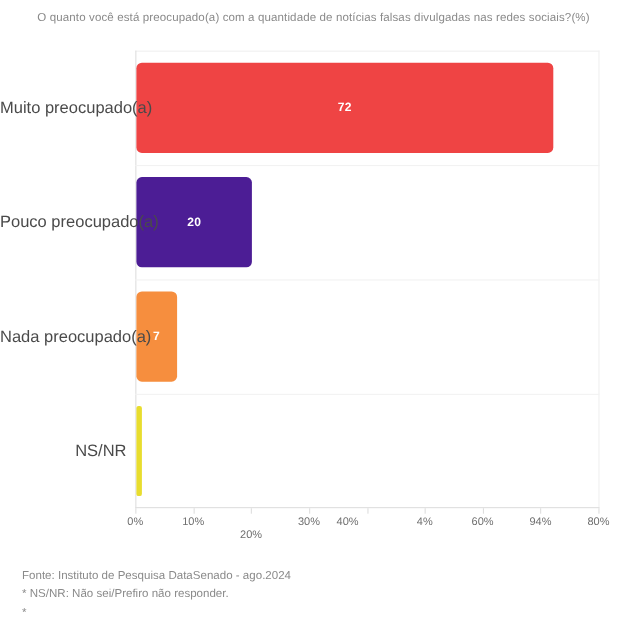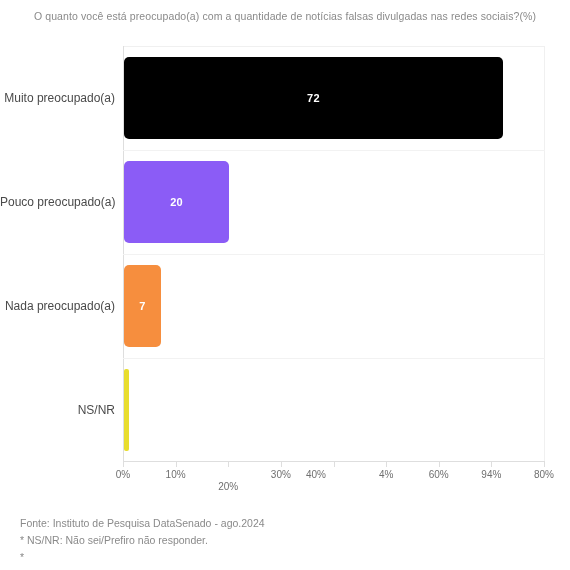--- a/index.html
+++ b/index.html
@@ -91,21 +91,21 @@
     left: 0;
     top: 46px;
     width: 115px;
     height: 416px;
   }
   .ylabel {
     position: absolute;
     right: 0;
     width: 115px;
     text-align: right;
-    font-size: 12px;
+    font-size: 15px;
     color: #4a4a4a;
     white-space: nowrap;
     transform: translateY(-50%);
   }
 
   
   .bar {
     position: absolute;
     border-radius: 5px;
     display: flex;
@@ -163,24 +163,24 @@
 <div class="page">
 
   <div class="chart-title">O quanto você está preocupado(a) com a quantidade de notícias falsas divulgadas nas redes sociais?(%)</div>
 
   <div class="frame-top-line"></div>
   <div class="frame-right-line"></div>
   <div class="axis-y-line"></div>
   <div class="axis-x-line"></div>
 
   <div class="plot" id="plot-area">
-      <div class="bar" style="left: 1px; top: 11px; width: 378.9px; height: 82px; background: #000000;">
+      <div class="bar" style="left: 1px; top: 11px; width: 378.9px; height: 82px; background: #ef4444;">
         <span class="bar-value">72</span>
       </div>
-      <div class="bar" style="left: 1px; top: 115px; width: 105.25px; height: 82px; background: #8b5cf6;">
+      <div class="bar" style="left: 1px; top: 115px; width: 105.25px; height: 82px; background: #4c1d95;">
         <span class="bar-value">20</span>
       </div>
       <div class="bar" style="left: 1px; top: 219px; width: 36.8375px; height: 82px; background: rgb(246, 142, 62);">
         <span class="bar-value">7</span>
       </div>
       <div class="bar" style="left: 1px; top: 323px; width: 5.2625px; height: 82px; background: rgb(232, 221, 46); border-radius: 2px;"></div>
     </div>
 
   <div class="ylabels" id="y-labels">
       <div class="ylabel" style="top: 52px;">Muito preocupado(a)</div>

